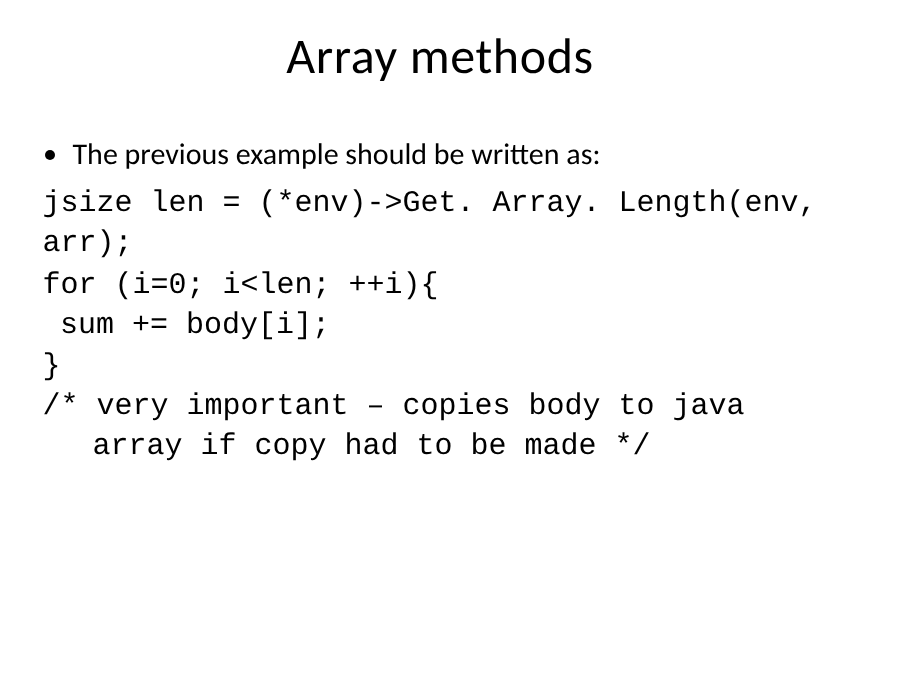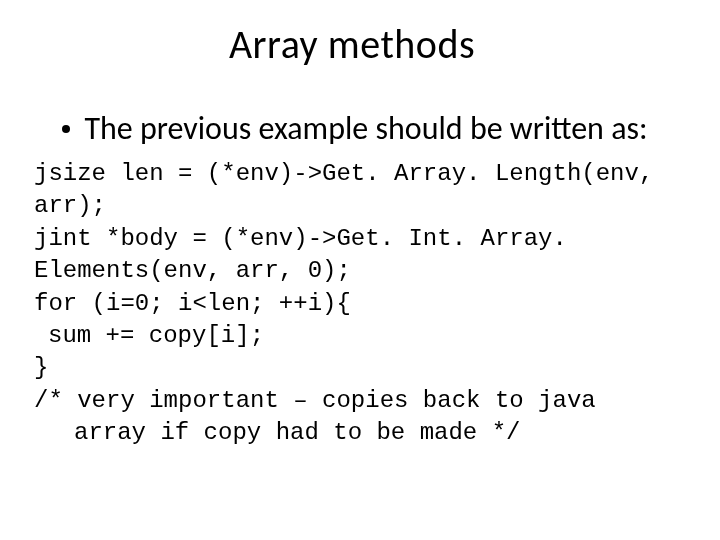--- a/index.html
+++ b/index.html
@@ -21,23 +21,22 @@
   .title {
     text-align: center;
     font-size: 40px;
     font-weight: 400;
     margin: 10px 0 40px 0;
     letter-spacing: 0.5px;
   }
   .bullet-row {
     display: flex;
     align-items: baseline;
-    font-size: 32px;
+    font-size: 24px;
     margin-bottom: 10px;
-    justify-content: center;
   }
   .bullet-dot {
     width: 8px;
     height: 8px;
     background: #000;
     border-radius: 50%;
     margin: 0 14px 0 6px;
     flex-shrink: 0;
     align-self: center;
   }
@@ -64,19 +63,18 @@
 <div class="slide">
   <div class="title">Array methods</div>
 
   <div class="bullet-row">
     <div class="bullet-dot"></div>
     <div>The previous example should be written as:</div>
   </div>
 
   <div class="code-block">
     <div class="code-line">jsize len = (*env)-&gt;Get. Array. Length(env, arr);</div>
-    <div class="code-line">jint *body = (*env)-&gt;Get. Int. Array. Elements(env, arr, 0);</div>
     <div class="code-line">for (i=0; i&lt;len; ++i){</div>
-    <div class="code-line indent">sum += copy[i];</div>
+    <div class="code-line indent">sum += body[i];</div>
     <div class="code-line">}</div>
-    <div class="code-line hang">/* very important – copies back to java array if copy had to be made */</div>
+    <div class="code-line hang">/* very important – copies body to java array if copy had to be made */</div>
   </div>
 </div>
 
 </body></html>

